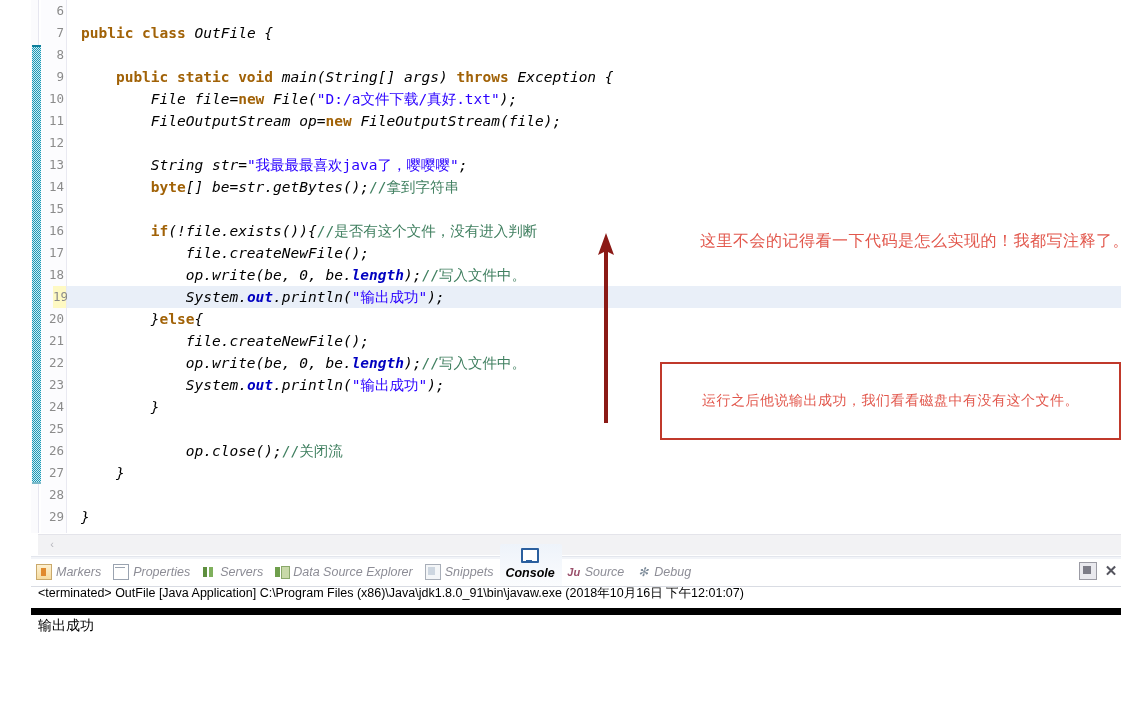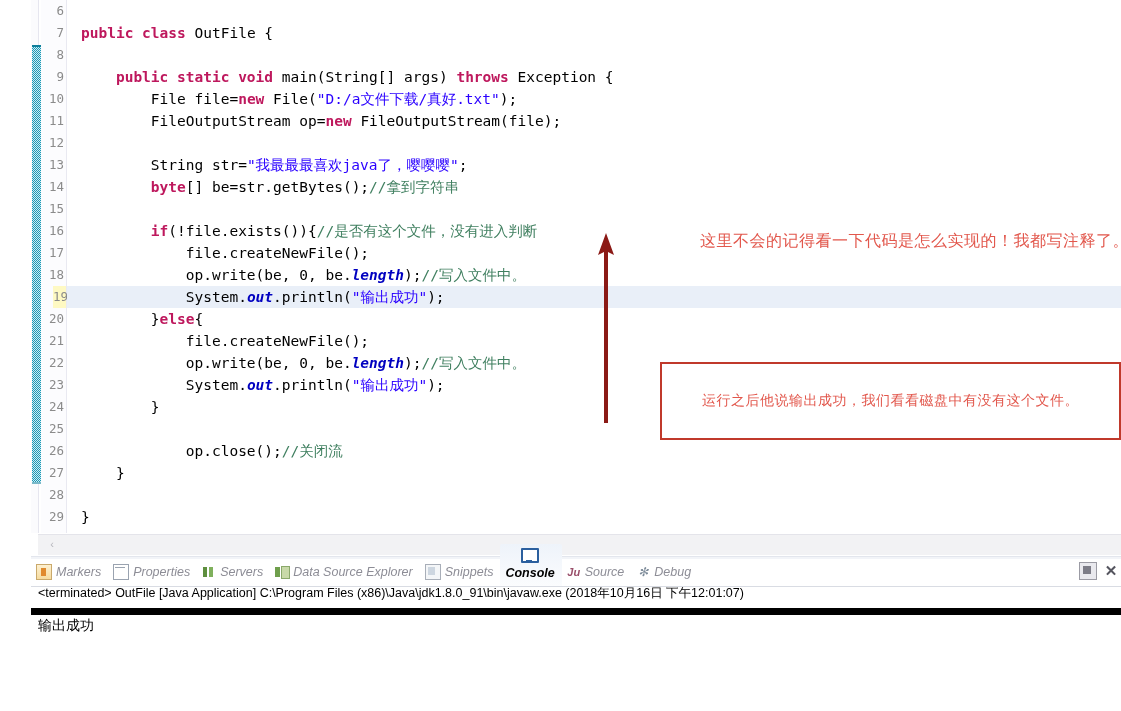--- a/index.html
+++ b/index.html
@@ -112,25 +112,25 @@
     padding-left: 14px;
     box-sizing: border-box;
     color: #000000;
   }
   .code-line.hl {
     background: #e9eff8;
     width: 1054px;
   }
 
   
-  .kw   { color: #be185d; font-weight: bold; text-align: right; }
+  .kw   { color: #a16207; font-weight: bold; text-align: right; }
   .str  { color: #2a00ff; }
   .cmt  { color: #3f7f5f; text-align: center; }
   .fld  { color: #0000c0; font-style: italic; font-weight: bold; }
-  .pln  { color: #000000; }
+  .pln  { color: #000000; font-style: italic; }
 
   
   #h-scroll {
     position: absolute;
     left: 38px;
     top: 534px;
     width: 1083px;
     height: 20px;
     background: #f2f2f4;
     border-top: 1px solid #e4e4ea;

